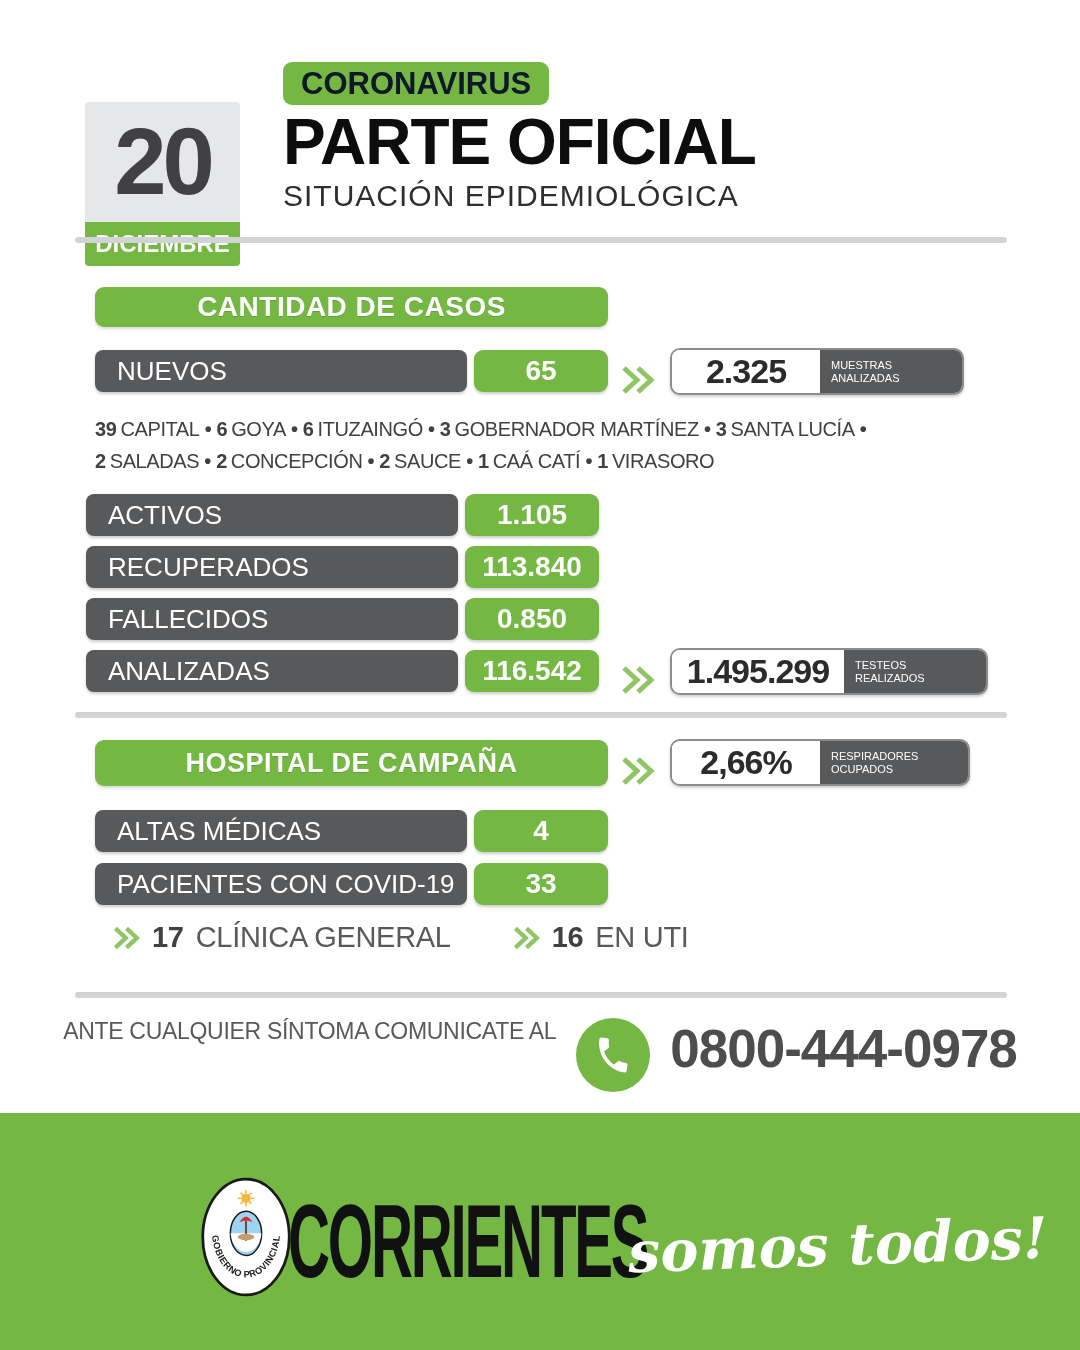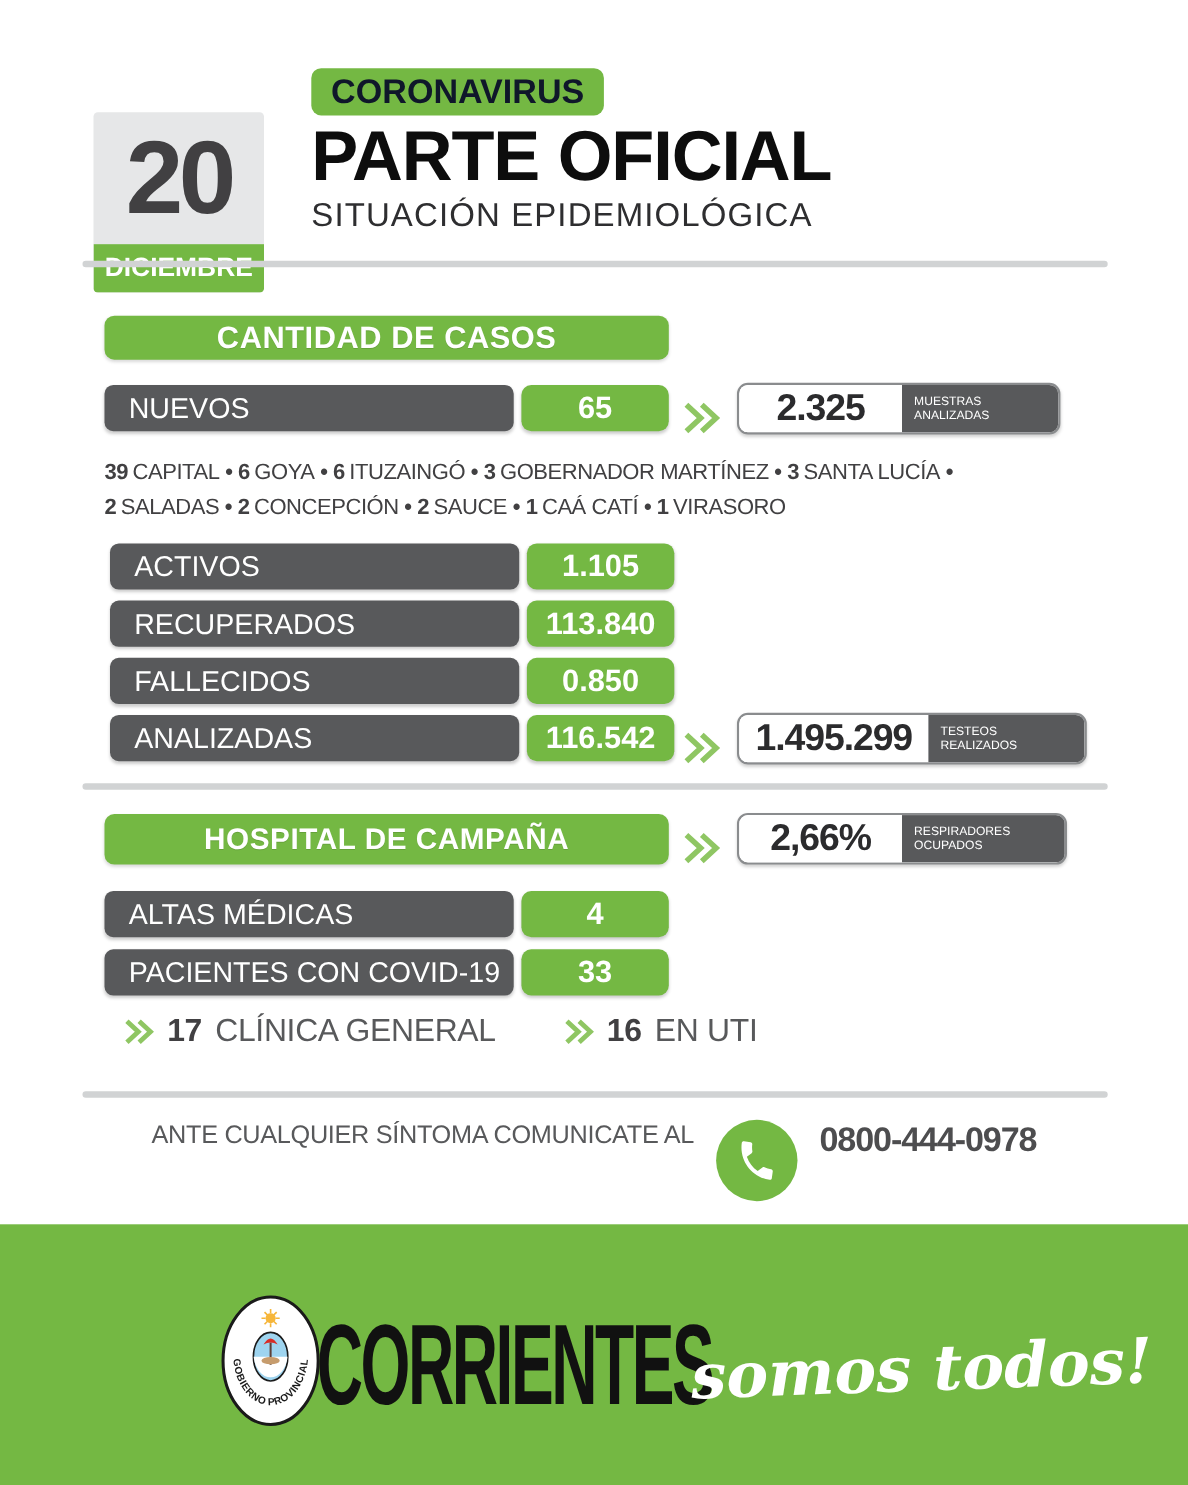--- a/index.html
+++ b/index.html
@@ -58,21 +58,21 @@
   
   .details{position:absolute;left:113px;top:921px;display:flex;gap:62px;align-items:center;}
   .detail-item{display:flex;align-items:center;gap:12px;font-size:29px;color:var(--text-gray);letter-spacing:-.3px;}
   .detail-item b{color:var(--text-dark);font-weight:800;}
 
   
   .contact{position:absolute;left:0;top:1018px;width:1080px;height:80px;display:flex;align-items:flex-start;justify-content:center;gap:20px;}
   .contact-msg{font-size:23px;letter-spacing:-.3px;color:var(--text-gray);font-weight:400;}
   .phone-badge{width:74px;height:74px;border-radius:50%;background:var(--green);display:flex;align-items:center;justify-content:center;flex:0 0 auto;}
   .phone-badge svg{width:42px;height:42px;transform:rotate(8deg);}
-  .contact-phone{font-size:31px;font-weight:800;letter-spacing:-1px;color:#4d4d4f;}
+  .contact-phone{font-size:53px;font-weight:800;letter-spacing:-1px;color:#4d4d4f;}
 
   
   .footer{position:absolute;left:0;top:1113px;width:1080px;height:237px;background:var(--green);}
   .seal{position:absolute;left:200px;top:62px;width:92px;height:124px;}
   .brand{position:absolute;left:288px;top:76px;font-size:104px;line-height:1;font-weight:800;letter-spacing:-4px;color:#111;transform:scaleX(.56);transform-origin:left top;white-space:nowrap;}
   .slogan{position:absolute;left:628px;top:98px;font-family:"DejaVu Serif",serif;font-style:italic;font-weight:700;font-size:57px;color:#fff;transform:rotate(-2deg);white-space:nowrap;}
 </style>
 </head>
 <body>
 
@@ -128,21 +128,21 @@
     
       <span class="bd-item"><b>2</b><span>CONCEPCIÓN</span></span>
     
       <span class="bd-item"><b>2</b><span>SAUCE</span></span>
     
       <span class="bd-item"><b>1</b><span>CAÁ CATÍ</span></span>
     
       <span class="bd-item"><b>1</b><span>VIRASORO</span></span>
     </div>
 
-  <div class="stats" style="left:100px;top:494px">
+  <div class="stats" style="left:86px;top:494px">
 
       <div class="row">
         <div class="label-bar">
           <span>ACTIVOS</span>
         </div>
         <div class="value-bar">
           <span>1.105</span>
         </div>
       </div>
 

